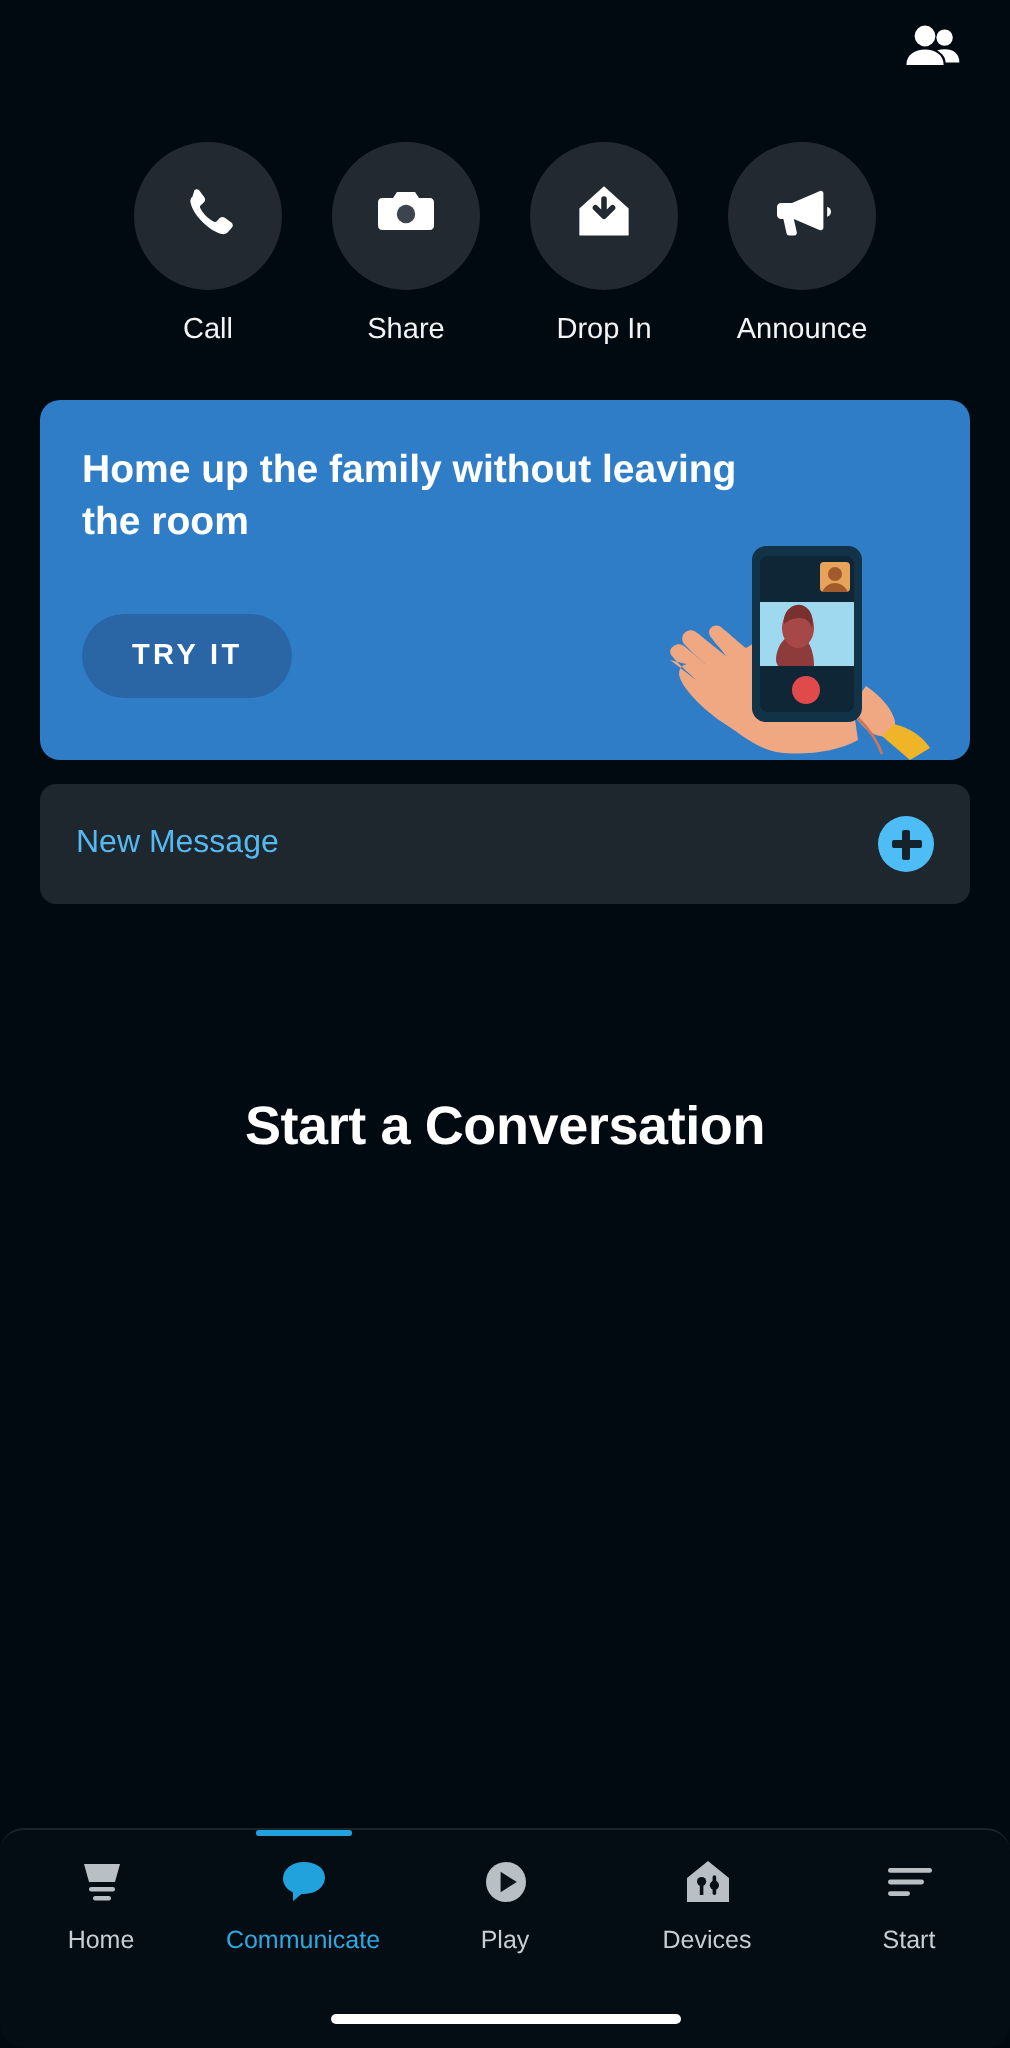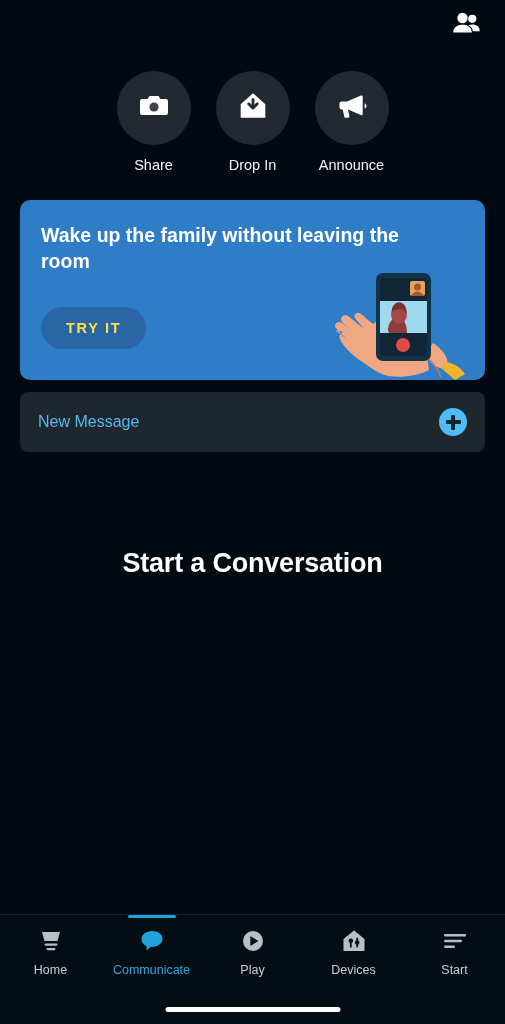--- a/index.html
+++ b/index.html
@@ -92,21 +92,21 @@
   }
   .promo-btn {
     position: absolute;
     left: 21px;
     top: 107px;
     height: 42px;
     padding: 0 25px;
     border: none;
     border-radius: 21px;
     background: #2a66a6;
-    color: #fde047;
+    color: #ffffff;
     font-family: inherit;
     font-size: 14.5px;
     font-weight: bold;
     letter-spacing: 1.7px;
     cursor: pointer;
   }
   .promo-art {
     position: absolute;
     right: 6px;
     bottom: 0;
@@ -187,20 +187,21 @@
 
   
   .tabbar {
     position: absolute;
     left: 0;
     bottom: 0;
     width: 505px;
     height: 110px;
     background: #040d14;
     border-top: 1px solid #18242d;
+    border-radius: 12px;
   }
   .tabs {
     display: flex;
     height: 78px;
   }
   .tab {
     flex: 1;
     position: relative;
     display: flex;
     flex-direction: column;
@@ -253,20 +254,30 @@
       <circle cx="10.5" cy="6" r="5.2" fill="#ffffff"></circle>
       <circle cx="20.3" cy="6.8" r="4.1" fill="#ffffff"></circle>
       <path d="M1.2 20.5c0-5.1 4.2-7.7 9.3-7.7s9.3 2.6 9.3 7.7z" fill="#ffffff"></path>
       <path d="M16.5 13.2c1.2-.4 2.5-.6 3.9-.6 4.3 0 7.3 2.2 7.3 6.6h-6.9c0-2.4-1.6-4.6-4.3-6z" fill="#ffffff"></path>
     </svg>
   </div>
 </div>
 
 <div class="actions">
 
+  <div class="action">
+    <div class="action-circle">
+      <span>
+        <svg width="30" height="30" viewBox="0 0 24 24">
+          <path d="M6.6 3.2c.6-.5 1.5-.4 2 .3l2 2.7c.4.6.3 1.4-.2 1.9l-1.3 1.2c-.3.3-.4.7-.2 1.1.5 1 1.3 2.2 2.3 3.2 1 1 2.2 1.8 3.2 2.3.4.2.8.1 1.1-.2l1.2-1.3c.5-.5 1.3-.6 1.9-.2l2.7 2c.7.5.8 1.4.3 2l-1.6 1.8c-.6.7-1.5 1-2.4.8-2.4-.5-5.3-2.3-7.8-4.8C7.3 13.5 5.5 10.6 5 8.2c-.2-.9.1-1.8.8-2.4z" fill="#ffffff"></path>
+        </svg>
+      </span>
+    </div>
+    <div class="action-label">Call</div>
+  </div>
 
   <div class="action">
     <div class="action-circle">
       <span>
         <svg width="32" height="30" viewBox="0 0 32 28">
           <path d="M4 7h5.5l2-3h9l2 3H28c1.1 0 2 .9 2 2v12c0 1.1-.9 2-2 2H4c-1.1 0-2-.9-2-2V9c0-1.1.9-2 2-2z" fill="#ffffff"></path>
           <circle cx="16" cy="15" r="4.6" fill="#3c444d"></circle>
         </svg>
       </span>
     </div>
@@ -293,21 +304,21 @@
           <path d="M28.6 11.4c1.1.3 1.9 1.3 1.9 2.5s-.8 2.2-1.9 2.5z" fill="#ffffff"></path>
         </svg>
       </span>
     </div>
     <div class="action-label">Announce</div>
   </div>
 
 </div>
 
 <div class="promo">
-  <div class="promo-headline">Wake up the family without leaving the room</div>
+  <div class="promo-headline">Home up the family without leaving the room</div>
   <button class="promo-btn">TRY IT</button>
   <div class="promo-art">
     <svg width="150" height="115" viewBox="0 0 150 115">
 
       <path d="M18 68c-4-3-9 1-7 6 2 6 12 16 21 22 8 5 17 13 27 15 14 2 30 0 41-6l-9-62c-10-2-24 1-33 6-5 3-10 8-14 10-3-2-8-7-12-10-3-3-8 0-6 4 2 3 6 7 8 10-4-3-11-9-15-12-4-3-9 2-6 6 3 3 9 9 13 12-4-3-9-8-13-11-4-3-9 2-6 5 3 4 9 9 12 12-4-3-9-7-13-10z" fill="#f0a882"></path>
 
       <path d="M104 78c6 4 12 10 14 16 2 5-2 10-7 9-6-1-12-8-15-14z" fill="#f0a882"></path>
 
       <path d="M118 97c8 2 14 6 18 12l-10 6-14-12z" fill="#f0b429"></path>
 

